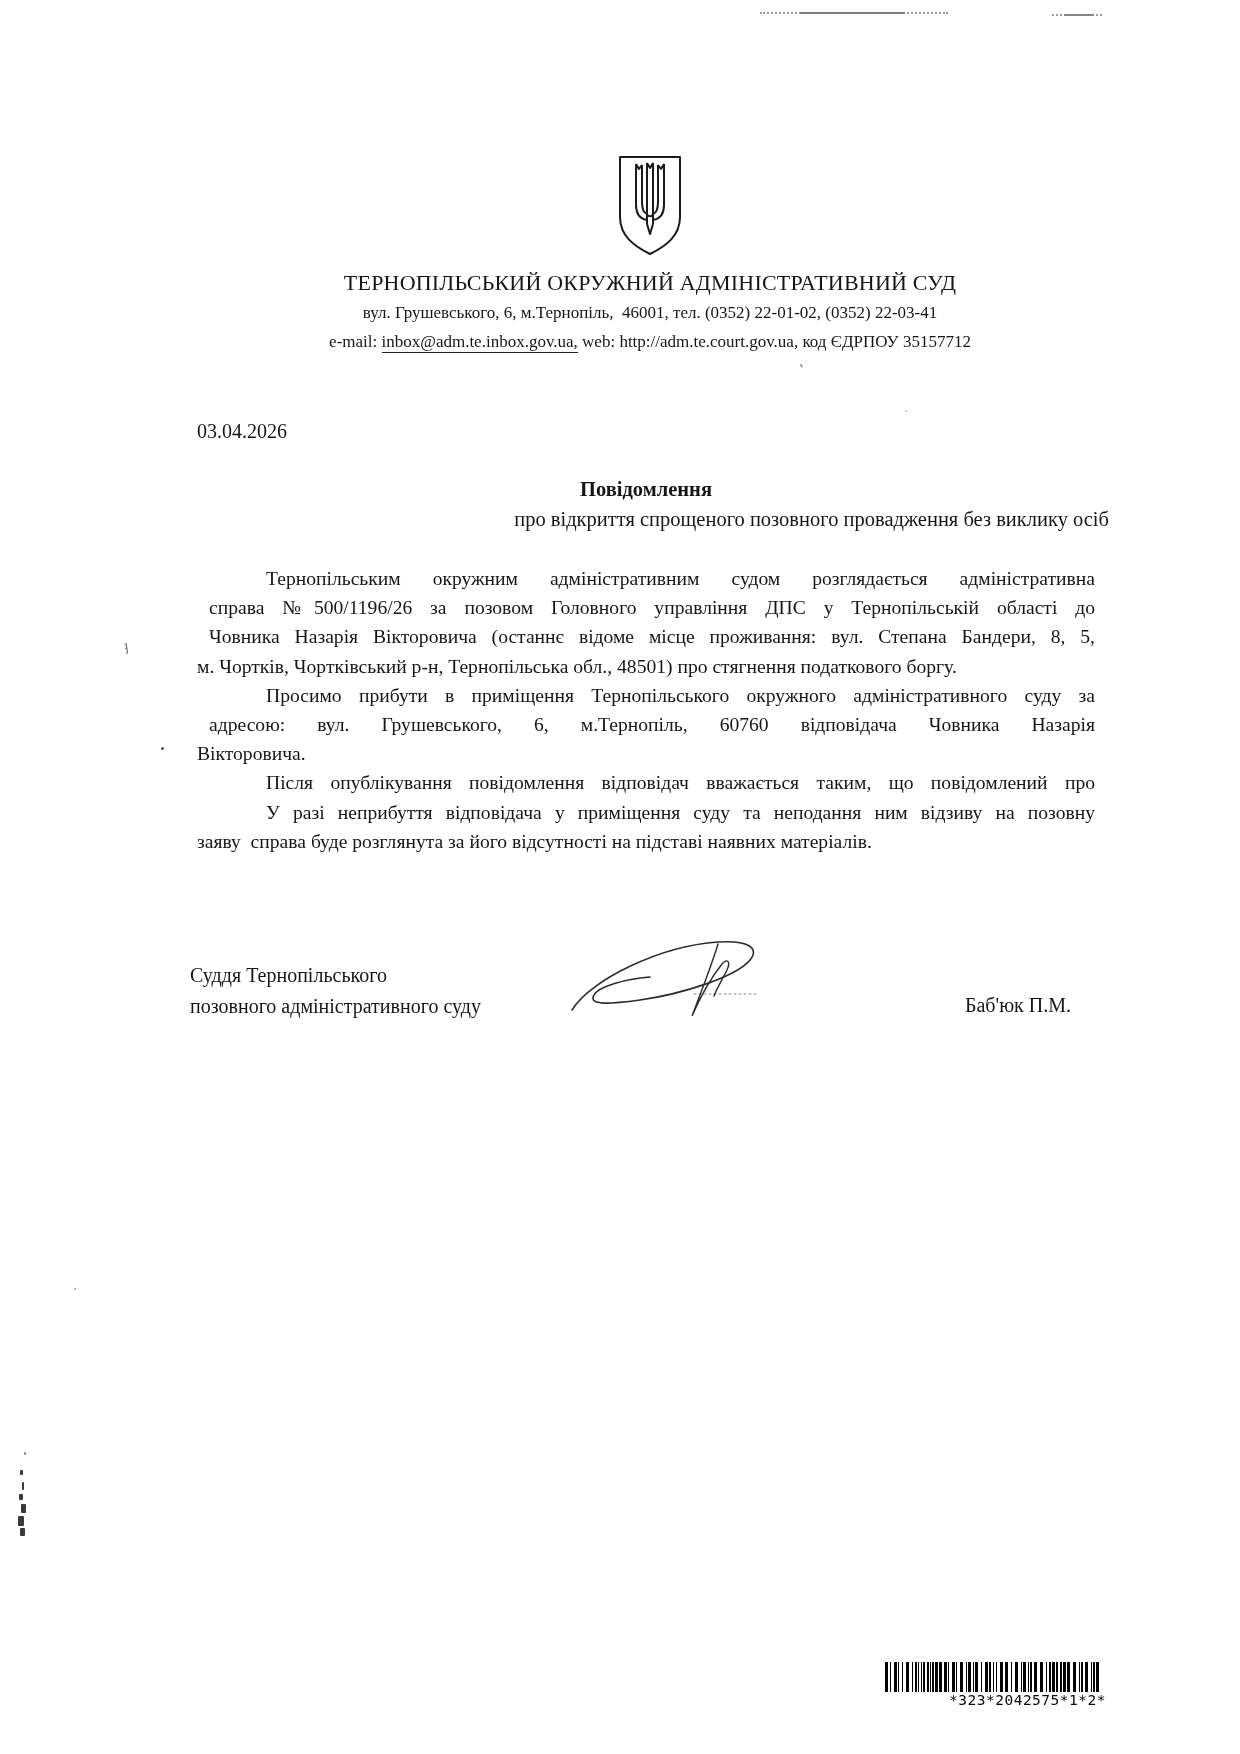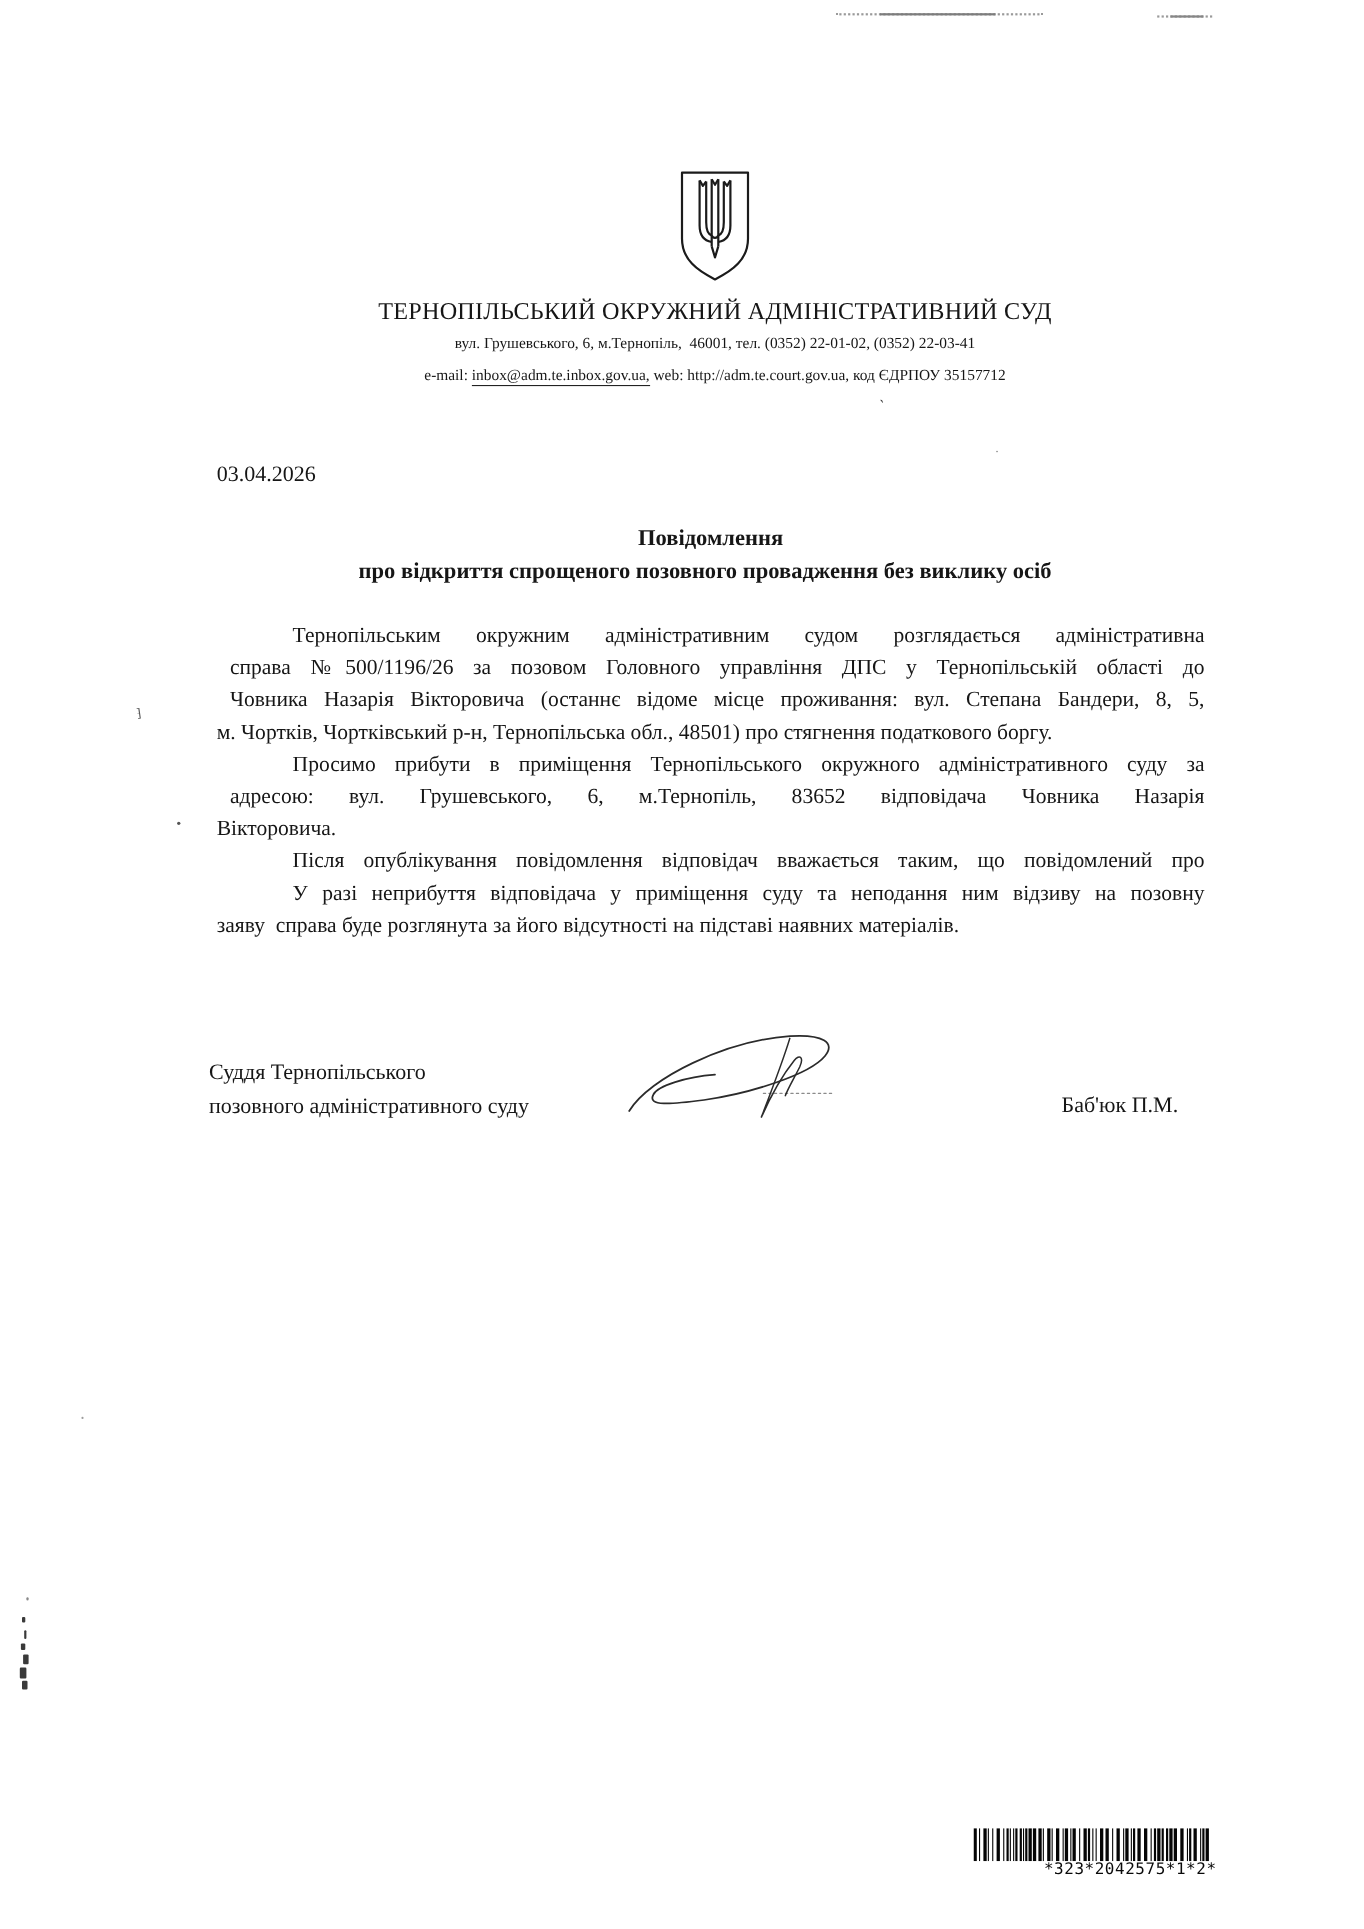--- a/index.html
+++ b/index.html
@@ -6,26 +6,26 @@
   .page{
     position:relative;width:1240px;height:1754px;background:#ffffff;
     font-family:"Liberation Serif","DejaVu Serif",serif;color:#161616;
     overflow:hidden;margin:0 auto;
   }
   .abs{position:absolute;}
   
   .header{left:180px;top:152px;width:940px;text-align:center;}
   .emblem{display:block;margin:0 auto 8px auto;}
   .court-name{font-size:22px;line-height:30px;white-space:nowrap;letter-spacing:.2px;}
-  .court-line{font-size:14px;line-height:29px;white-space:nowrap;}
+  .court-line{font-size:17px;line-height:29px;white-space:nowrap;}
   .email-underline{border-bottom:1.6px solid #222;padding-bottom:1px;}
   
   .doc-date{left:197px;top:420px;font-size:20px;}
   .notice-title{left:197px;top:478px;width:898px;text-align:center;font-weight:bold;font-size:20.5px;}
-  .notice-subtitle{left:192px;top:508px;width:898px;text-align:center;font-weight:bold;font-size:20.5px;white-space:nowrap;}
+  .notice-subtitle{left:211px;top:508px;width:898px;text-align:right;font-weight:normal;font-size:20.5px;white-space:nowrap;}
   
   .body-block{left:197px;top:564px;width:898px;font-size:19.6px;}
   .line{height:29.2px;line-height:29.2px;white-space:nowrap;}
   .jl{text-align:justify;text-align-last:justify;margin-left:12px;}
   .indent{padding-left:57px;}
   
   .judge-role{left:190px;top:960px;font-size:20px;line-height:30.5px;}
   .judge-name{left:965px;top:994px;font-size:20px;}
   .signature-svg{left:560px;top:932px;}
   
@@ -95,21 +95,21 @@
 
   <div class="abs notice-title">Повідомлення</div>
   <div class="abs notice-subtitle">про відкриття спрощеного позовного провадження без виклику осіб</div>
 
   <div class="abs body-block" id="body-lines">
       <div class="line jl indent">Тернопільським окружним адміністративним судом розглядається адміністративна</div>
       <div class="line jl">справа №500/1196/26 за позовом Головного управління ДПС у Тернопільській області до</div>
       <div class="line jl">Човника Назарія Вікторовича (останнє відоме місце проживання: вул. Степана Бандери, 8, 5,</div>
       <div class="line">м. Чортків, Чортківський р-н, Тернопільська обл., 48501) про стягнення податкового боргу.</div>
       <div class="line jl indent">Просимо прибути в приміщення Тернопільського окружного адміністративного суду за</div>
-      <div class="line jl">адресою: вул. Грушевського, 6, м.Тернопіль, 83652 відповідача Човника Назарія</div>
+      <div class="line jl">адресою: вул. Грушевського, 6, м.Тернопіль, 60760 відповідача Човника Назарія</div>
       <div class="line">Вікторовича.</div>
       <div class="line jl indent">Після опублікування повідомлення відповідач вважається таким, що повідомлений про</div>
       <div class="line jl indent">У разі неприбуття відповідача у приміщення суду та неподання ним відзиву на позовну</div>
       <div class="line">заяву&nbsp; справа буде розглянута за його відсутності на підставі наявних матеріалів.</div>
     </div>
 
   <div class="abs judge-role">
     <div class="role-l1">Суддя Тернопільського</div>
     <div class="role-l2">позовного адміністративного суду</div>
   </div>

